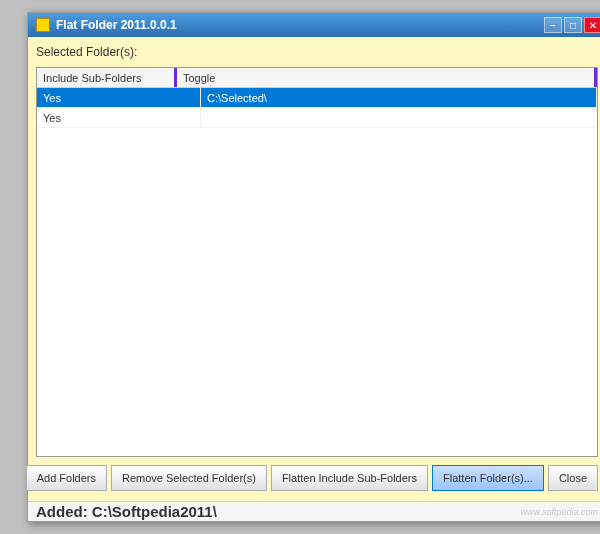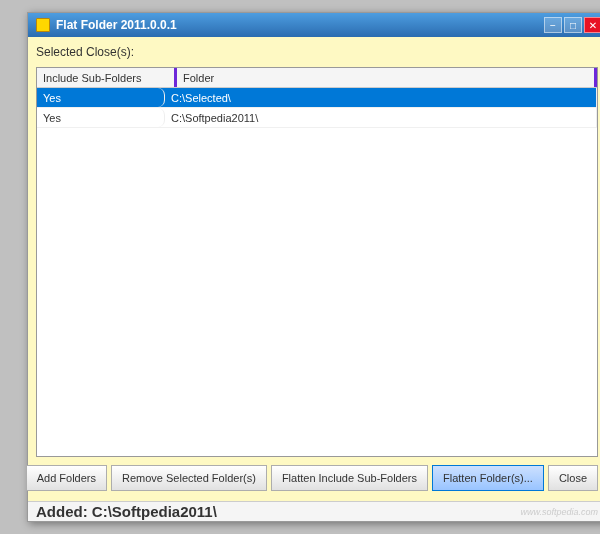--- a/index.html
+++ b/index.html
@@ -153,23 +153,22 @@
       padding: 0 6px;
       height: 100%;
       display: flex;
       align-items: center;
       font-size: 11px;
       color: #333;
       border-right: 1px solid #eee;
     }
 
     .col-cell.sub-folder-cell {
-      width: 128px;
-      flex-shrink: 0;
-      border-radius: 7px;
+      width: 164px;
+      flex-shrink: 0;
     }
 
     .col-cell.folder-cell {
       flex: 1;
     }
 
     .button-bar {
       display: flex;
       gap: 4px;
       justify-content: flex-end;
@@ -220,37 +219,36 @@
       <span>Flat Folder 2011.0.0.1</span>
     </div>
     <div class="title-bar-controls">
       <div class="title-btn">−</div>
       <div class="title-btn">□</div>
       <div class="title-btn close-btn">✕</div>
     </div>
   </div>
 
   <div class="window-body">
-    <div class="section-label">Selected Close(s):</div>
+    <div class="section-label">Selected Folder(s):</div>
 
     <div class="table-container">
       <div class="table-header">
         <div class="col-header col-sub-folders">Include Sub-Folders</div>
-        <div class="col-header col-folder">Folder</div>
+        <div class="col-header col-folder">Toggle</div>
       </div>
       <div class="table-body">
 
         <div class="table-row selected">
           <div class="col-cell sub-folder-cell">Yes</div>
           <div class="col-cell folder-cell">C:\Selected\</div>
         </div>
 
         <div class="table-row">
           <div class="col-cell sub-folder-cell">Yes</div>
-          <div class="col-cell folder-cell">C:\Softpedia2011\</div>
         </div>
       </div>
     </div>
 
     <div class="button-bar">
       <button class="btn">Add Folders</button>
       <button class="btn">Remove Selected Folder(s)</button>
       <button class="btn">Flatten Include Sub-Folders</button>
       <button class="btn active">Flatten Folder(s)...</button>
       <button class="btn">Close</button>

